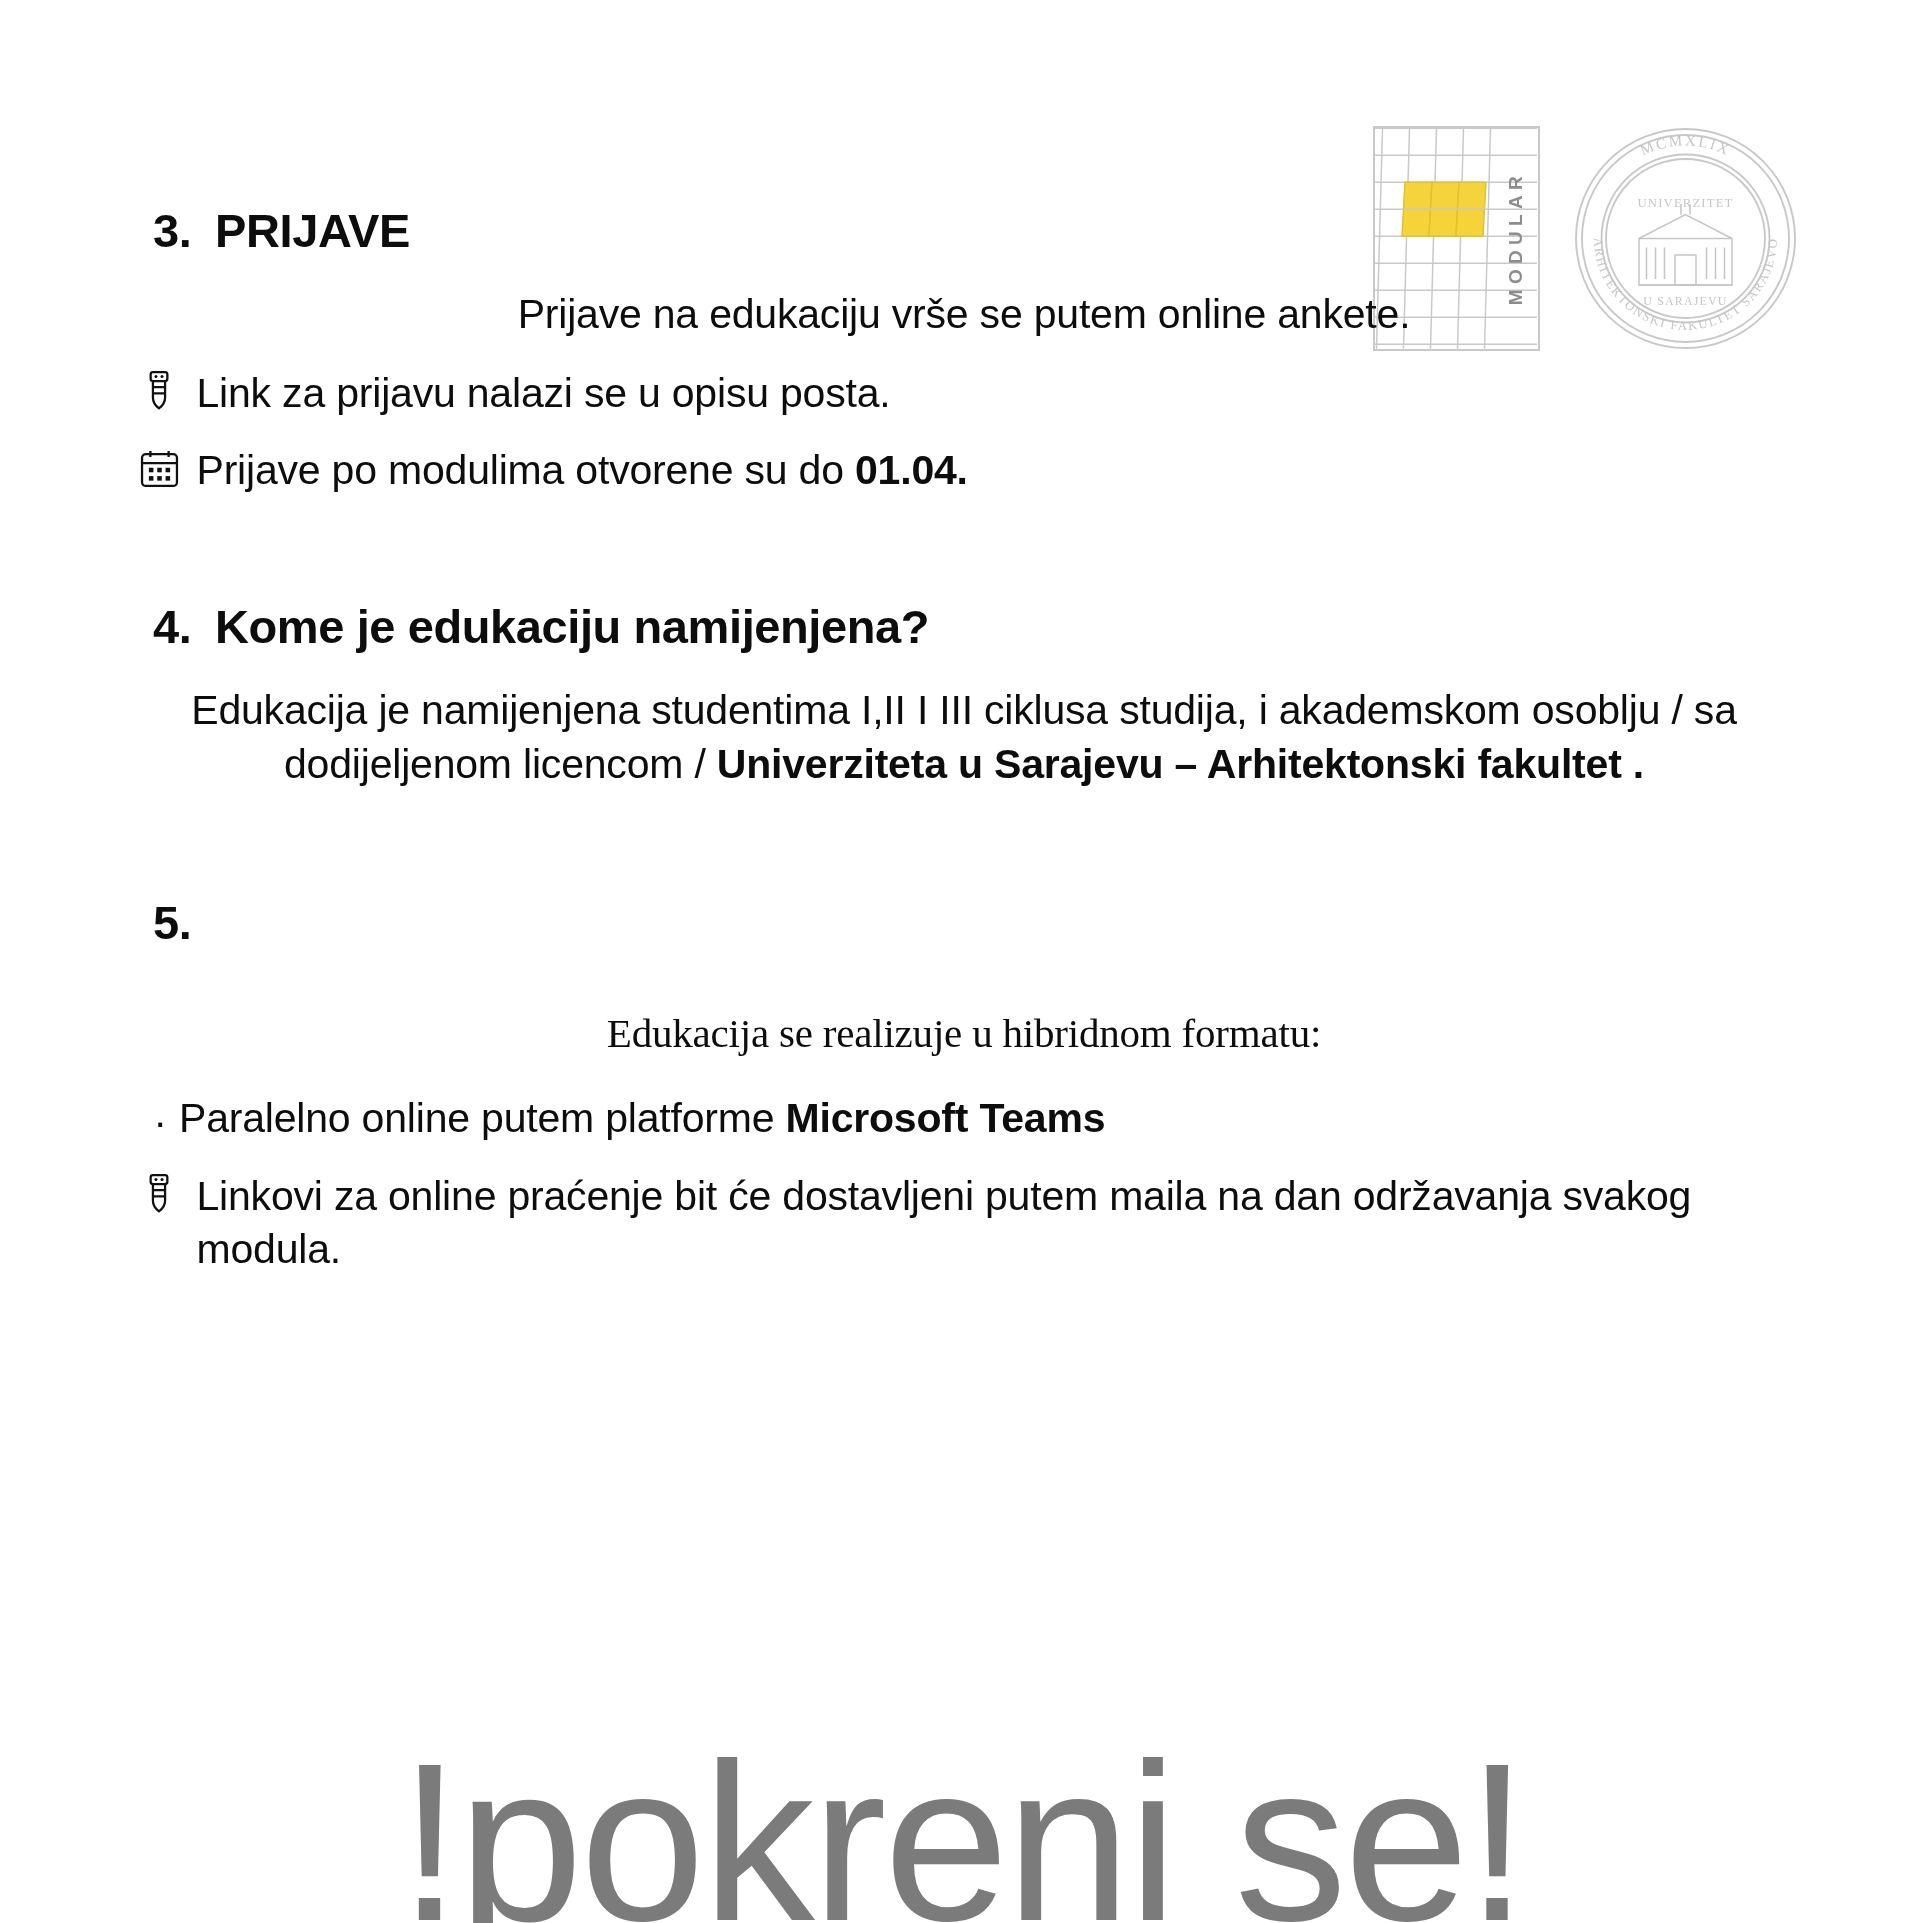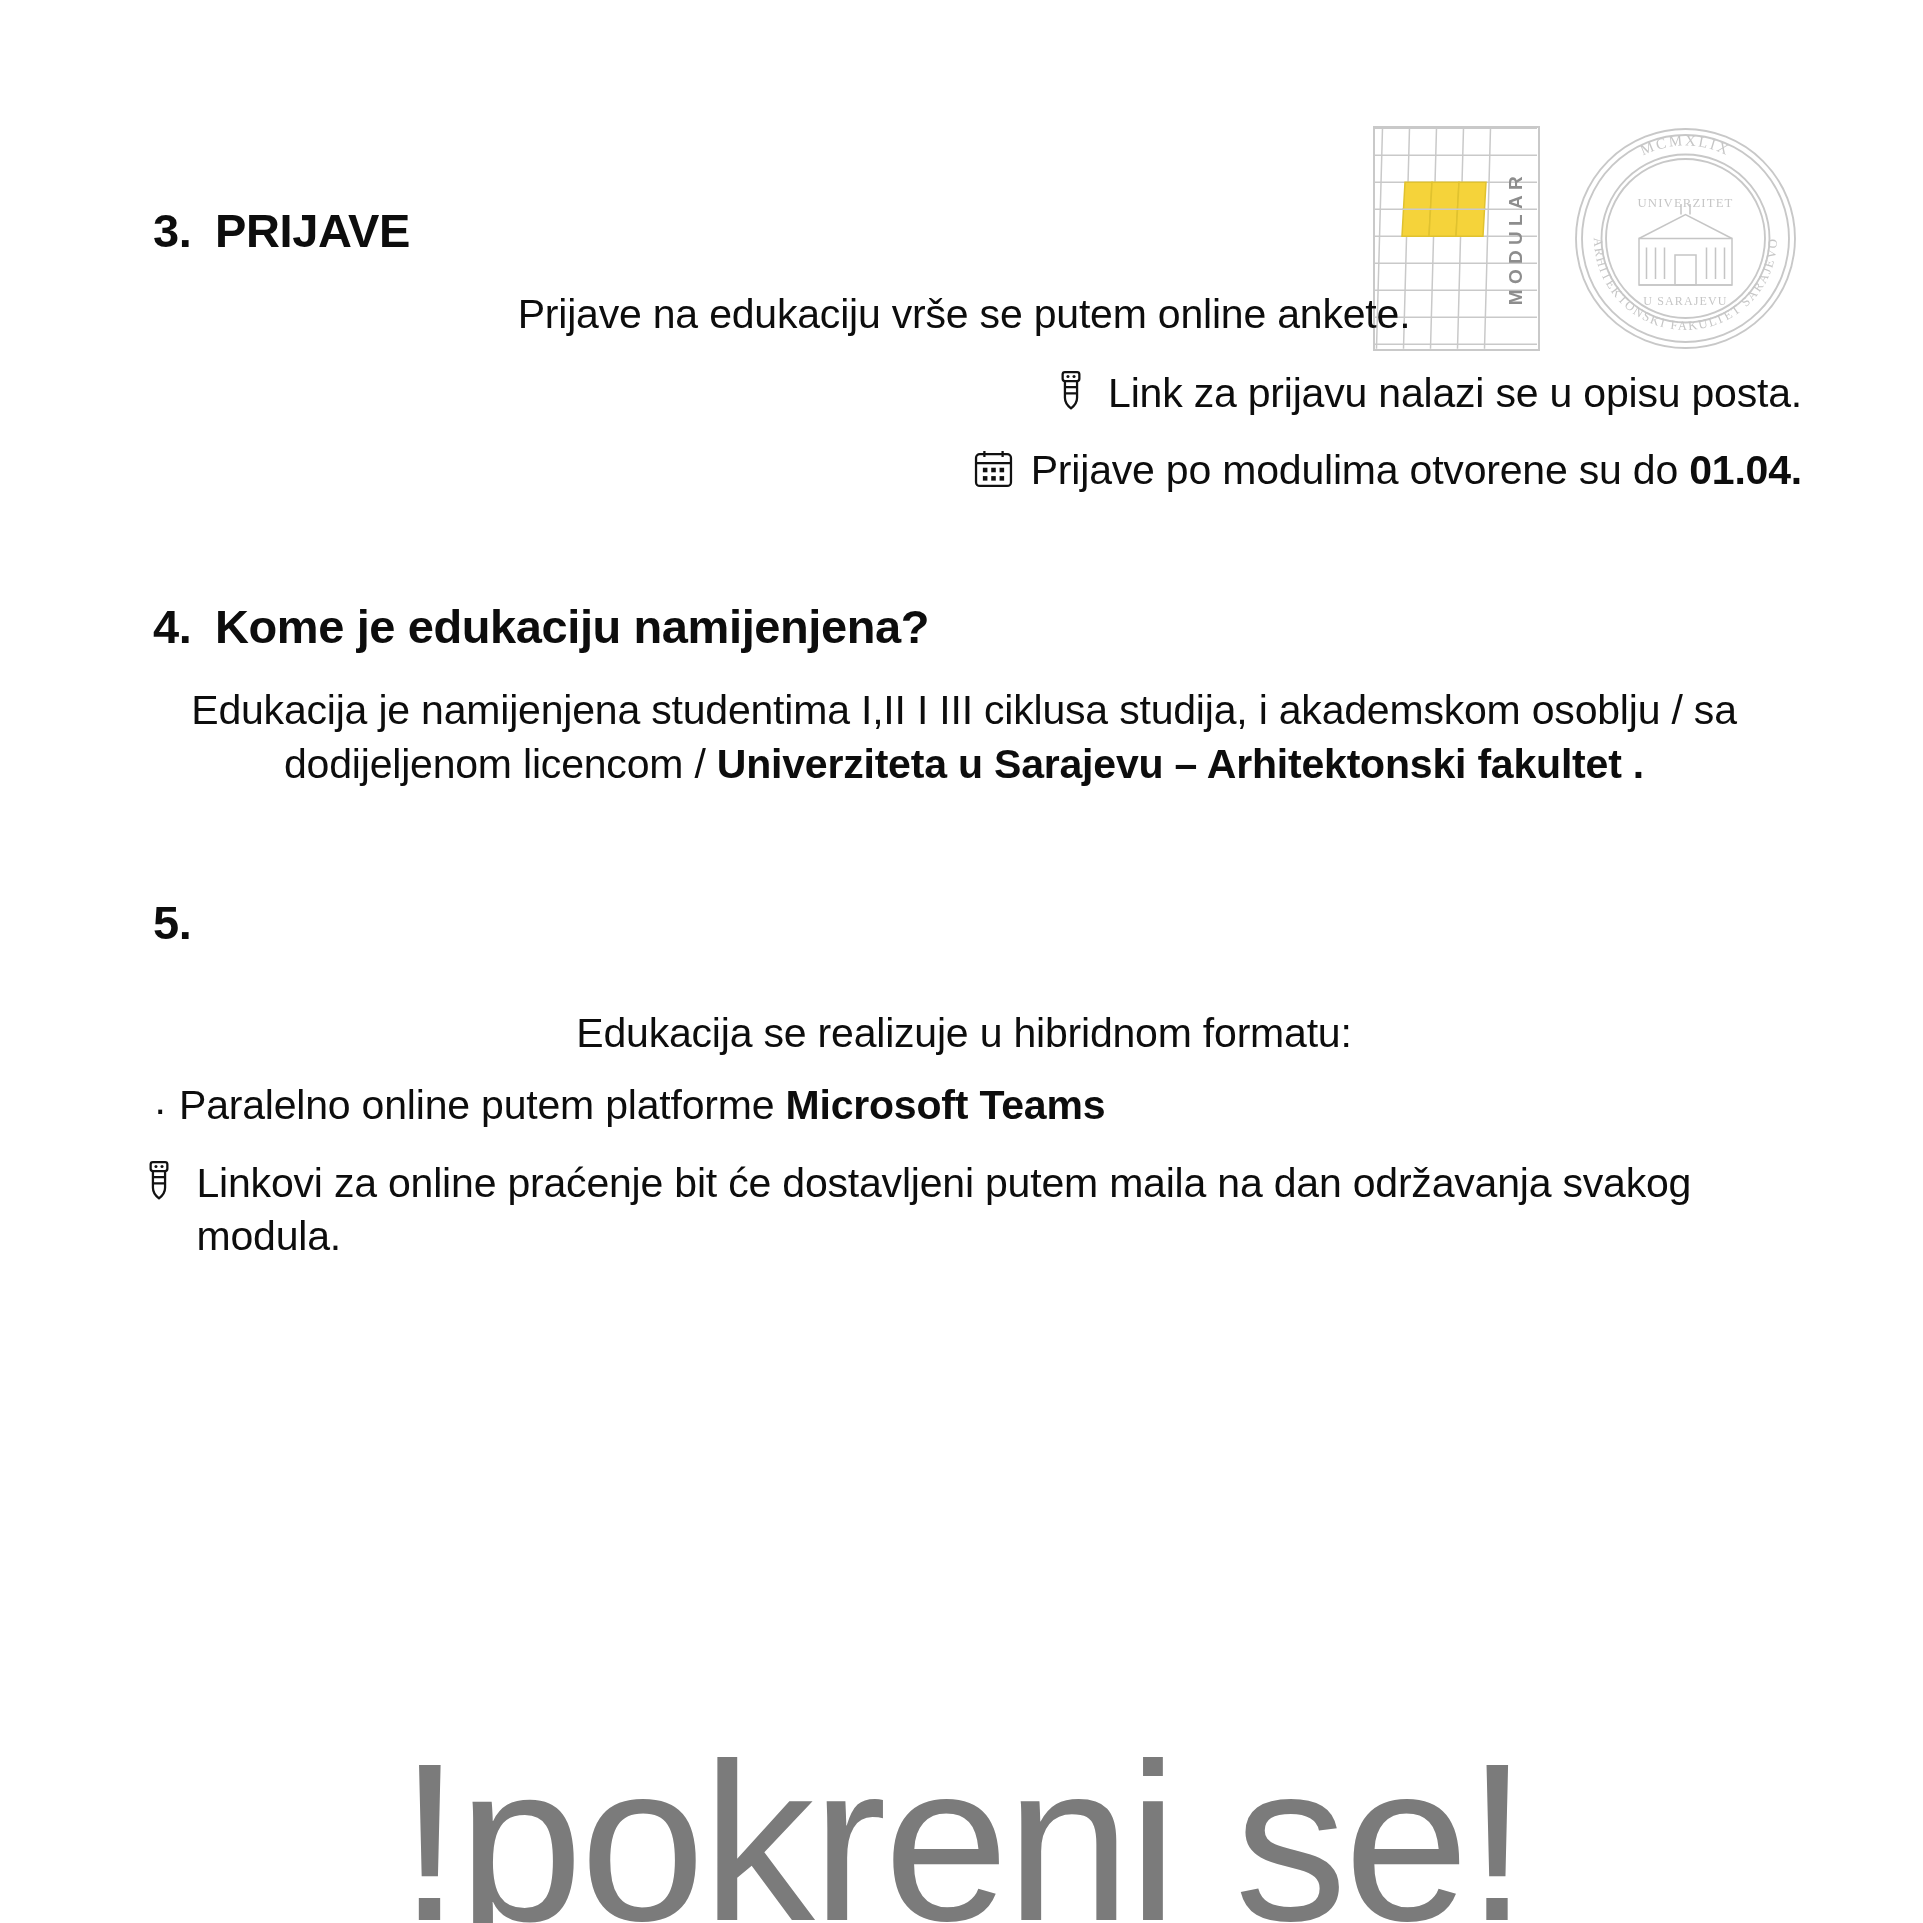--- a/index.html
+++ b/index.html
@@ -95,29 +95,28 @@
   }
 
   p.body {
     font-size: 41px;
     line-height: 1.30;
     margin: 0 0 25.6px 0;
     font-weight: 400;
     letter-spacing: -0.2px;
     text-align: center;
   }
-  p.body.tight { margin-bottom: 16px; }
+  p.body.tight { margin-bottom: 29px; font-family: Liberation Serif, serif; }
 
   .icon-line {
     display: flex;
     align-items: flex-start;
     gap: 16.5px;
     margin: 0 0 24px 0;
     padding-left: 12px;
-    justify-content: flex-end;
   }
   .icon-line .txt {
     font-size: 41px;
     line-height: 1.30;
     letter-spacing: -0.2px;
   }
   .icon-glyph {
     flex: 0 0 auto;
     width: 42px;
     height: 48px;

